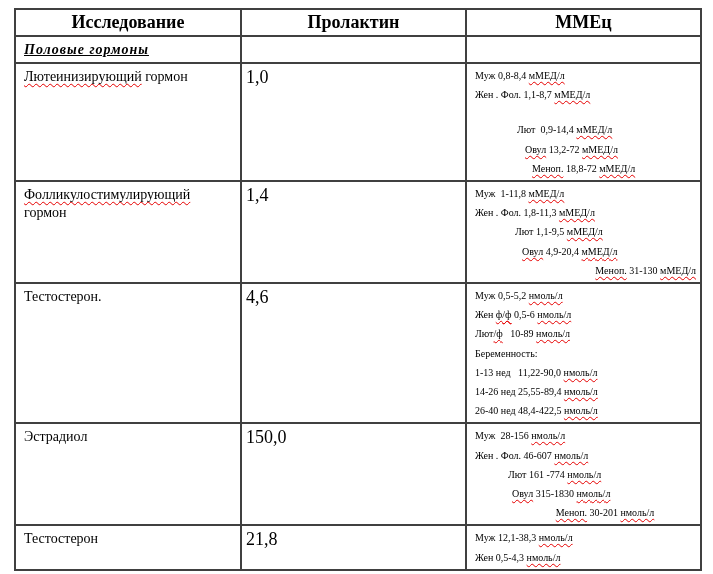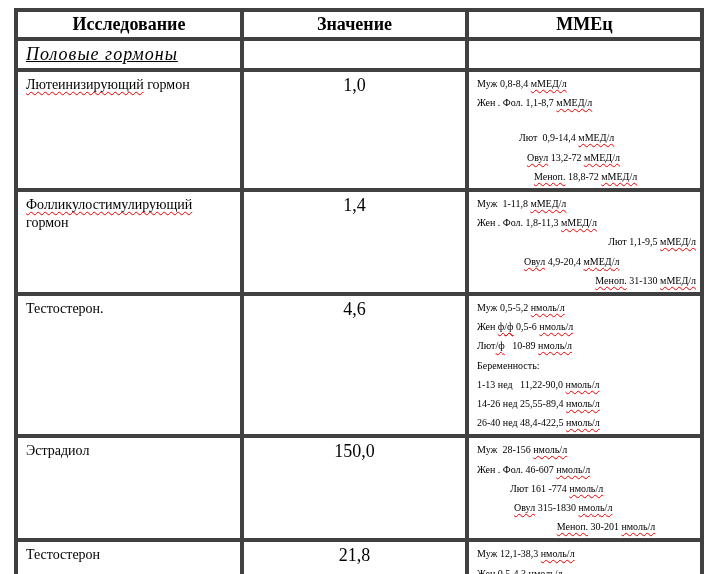--- a/index.html
+++ b/index.html
@@ -11,42 +11,42 @@
     color:#000000;
     overflow:hidden;
   }
   table.lab-table{
     position:absolute;left:14px;top:8px;
     width:686px;
     border-collapse:collapse;
     table-layout:fixed;
   }
   table.lab-table, table.lab-table th, table.lab-table td{
-    border:4px solid #404040;
+    border:2px solid #404040;
   }
   table.lab-table{border:2px solid #000;}
   col.c1{width:226px;} col.c2{width:225px;} col.c3{width:235px;}
   th{
     font-size:18px;font-weight:bold;text-align:center;
     padding:2px 4px;border-bottom:2px solid #000;
   }
   td{vertical-align:top;}
   .section-cell{padding:3px 8px;height:19px;}
   .section-label{
-    font-weight:normal;font-style:italic;
+    font-weight:bold;font-style:italic;
     text-decoration:underline;
-    font-size:18px;letter-spacing:1px;
+    font-size:14px;letter-spacing:1px;
   }
   .name-cell{
     font-size:14px;
     padding:4px 24px 4px 8px;
     line-height:18px;
   }
   .value-cell{
-    font-size:18px;text-align:center;
+    font-size:18px;text-align:left;
     padding:3px 4px;
   }
   .norms-cell{padding:2px 4px 2px 8px;}
   .norm-line{
     font-size:10px;line-height:19.2px;
     white-space:pre-wrap;
   }
   .sq{
     text-decoration-line:underline;
     text-decoration-style:wavy;
@@ -62,21 +62,21 @@
 <div class="page">
   <table class="lab-table">
     <colgroup>
         <col class="c1">
         <col class="c2">
         <col class="c3">
       </colgroup>
     <thead>
       <tr>
         <th>Исследование</th>
-        <th>Значение</th>
+        <th>Пролактин</th>
         <th>ММЕц</th>
       </tr>
     </thead>
     <tbody>
       <tr class="section-row">
         <td class="section-cell">
           <span class="section-label">Половые гормоны</span>
         </td>
         <td></td>
         <td></td>
@@ -91,21 +91,21 @@
             <div class="norm-line" style="padding-left: 50px;"><span class="sq">Овул</span> 13,2-72 <span class="sq">мМЕД/л</span></div>
             <div class="norm-line" style="padding-left: 57px;"><span class="sq">Меноп.</span> 18,8-72 <span class="sq">мМЕД/л</span></div>
           </td>
         </tr>
         <tr>
           <td class="name-cell"><span class="sq">Фолликулостимулирующий</span> гормон</td>
           <td class="value-cell">1,4</td>
           <td class="norms-cell">
             <div class="norm-line">Муж  1-11,8 <span class="sq">мМЕД/л</span></div>
             <div class="norm-line">Жен . Фол. 1,8-11,3 <span class="sq">мМЕД/л</span></div>
-            <div class="norm-line" style="padding-left: 40px; text-align: right;">Лют 1,1-9,5 <span class="sq">мМЕД/л</span></div>
+            <div class="norm-line" style="padding-left: 40px;">Лют 1,1-9,5 <span class="sq">мМЕД/л</span></div>
             <div class="norm-line" style="padding-left: 47px;"><span class="sq">Овул</span> 4,9-20,4 <span class="sq">мМЕД/л</span></div>
             <div class="norm-line" style="padding-left: 53px; text-align: right;"><span class="sq">Меноп.</span> 31-130 <span class="sq">мМЕД/л</span></div>
           </td>
         </tr>
         <tr>
           <td class="name-cell">Тестостерон.</td>
           <td class="value-cell">4,6</td>
           <td class="norms-cell">
             <div class="norm-line">Муж 0,5-5,2 <span class="sq">нмоль/л</span></div>
             <div class="norm-line">Жен <span class="sq">ф<span class="sq">/ф</span></span> 0,5-6 <span class="sq">нмоль/л</span></div>

